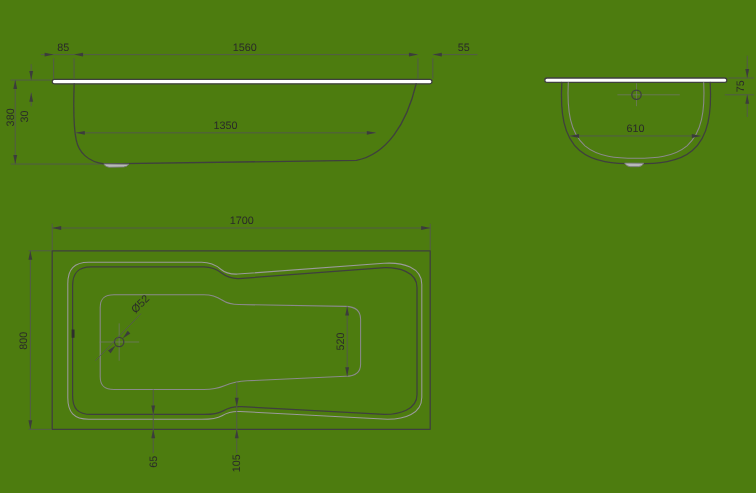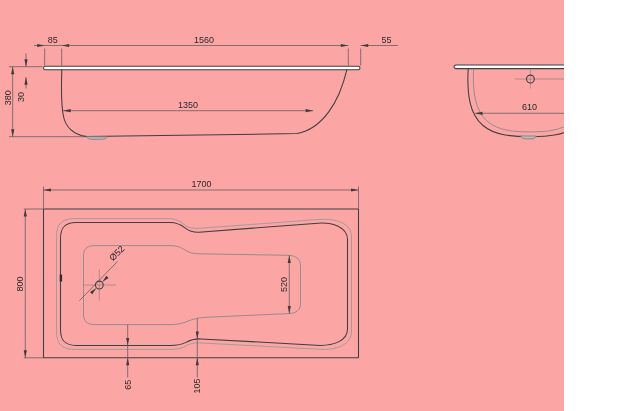--- a/index.html
+++ b/index.html
@@ -1,16 +1,16 @@
 <!DOCTYPE html>
 <html><head>
 <meta charset="utf-8">
 <style>
   html,body{margin:0;padding:0;background:#ffffff;}
-  .page{width:564px;height:411px;background:#fca5a5;position:relative;overflow:hidden;}
+  .page{width:630px;height:411px;background:#4d7c0f;position:relative;overflow:hidden;}
   svg{display:block;}
   .outline{fill:none;stroke:#3f3f3f;stroke-width:1.05;stroke-linejoin:round;stroke-linecap:round;}
   .outline-light{fill:none;stroke:#9a9a9a;stroke-width:0.9;stroke-linejoin:round;}
   .outline-mid{fill:none;stroke:#8a8a8a;stroke-width:0.9;stroke-linejoin:round;}
   .rimbar{fill:#ffffff;stroke:#3f3f3f;stroke-width:1.05;}
   .dim{fill:none;stroke:#555555;stroke-width:0.7;}
   .thin{fill:none;stroke:#777777;stroke-width:0.55;}
   .arr{fill:#3c3c3c;stroke:none;}
   .bump{fill:#b9b9b9;stroke:#777777;stroke-width:0.7;}
   text.t{font-family:"Liberation Sans",sans-serif;font-size:9px;fill:#2a2a2a;}

